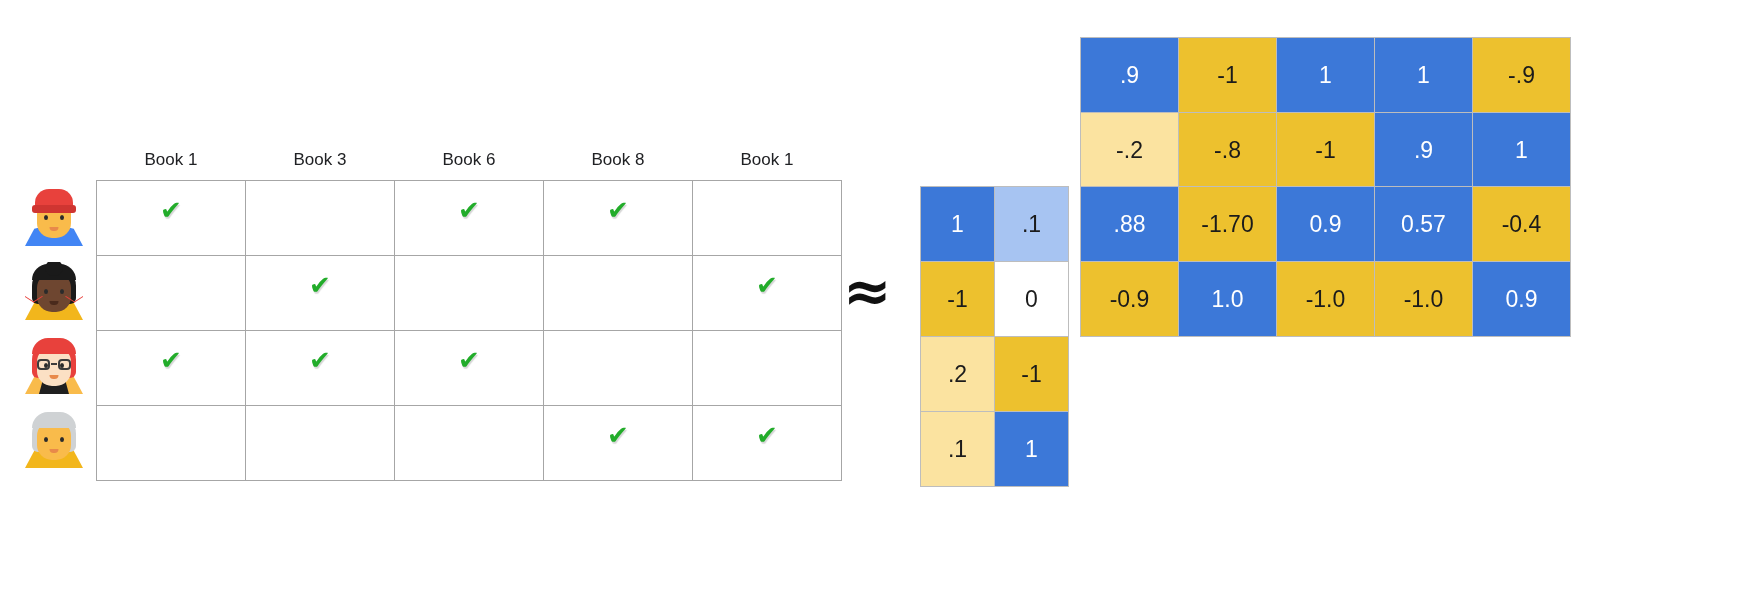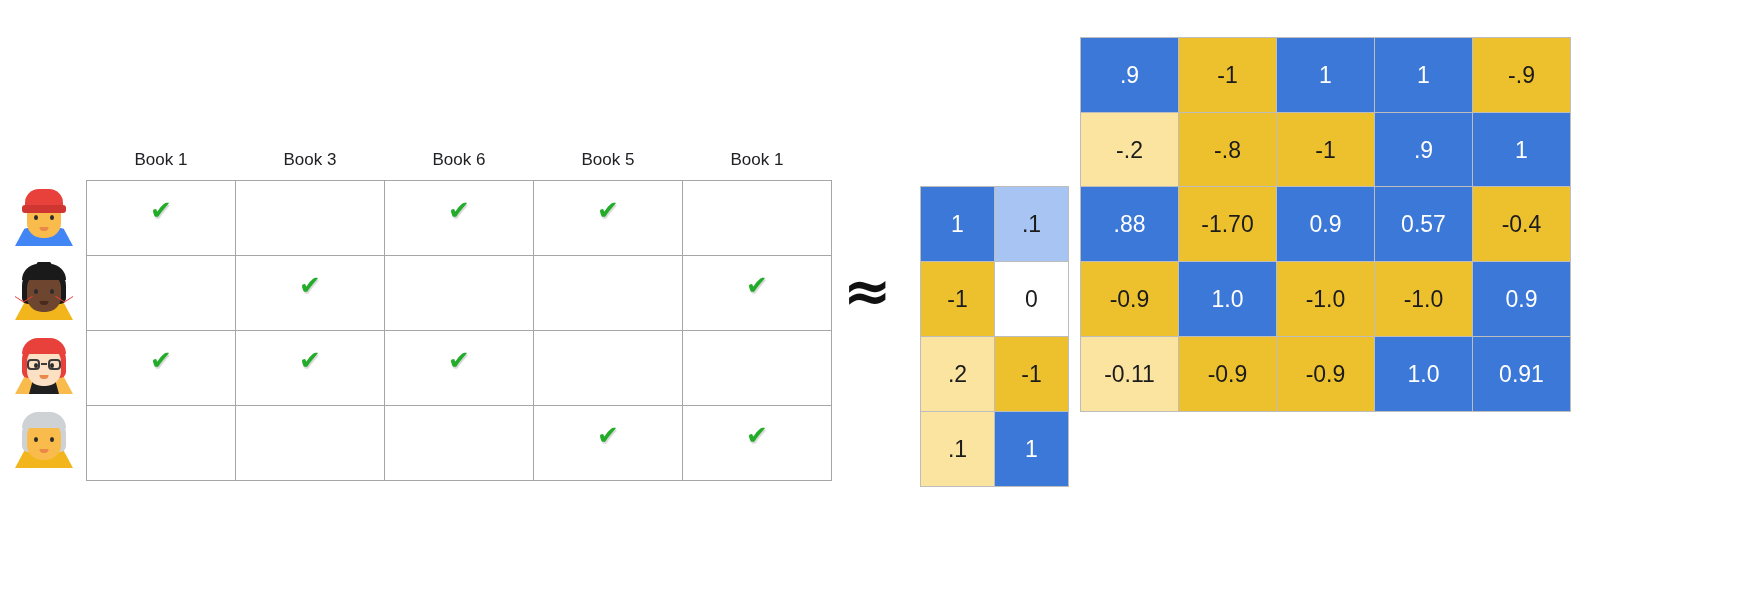--- a/index.html
+++ b/index.html
@@ -19,21 +19,21 @@
 
   #stage {
     position: relative;
     width: 1756px;
     height: 593px;
   }
 
   
   #interaction-block {
     position: absolute;
-    left: 2px;
+    left: 12px;
     top: 140px;
     display: flex;
     flex-direction: row;
     align-items: flex-start;
   }
 
   #avatar-column {
     width: 84px;
     display: flex;
     flex-direction: column;
@@ -323,21 +323,21 @@
         </div>
       </div>
     </div>
 
     <table id="ratings-table">
       <thead>
         <tr>
           <th>Book 1</th>
           <th>Book 3</th>
           <th>Book 6</th>
-          <th>Book 5</th>
+          <th>Book 8</th>
           <th>Book 1</th>
         </tr>
       </thead>
       <tbody id="ratings-body">
           <tr>
             <td><span class="check">✔</span></td>
             <td></td>
             <td><span class="check">✔</span></td>
             <td><span class="check">✔</span></td>
             <td></td>
@@ -418,23 +418,16 @@
           <td class="c-blue">0.57</td>
           <td class="c-yellow">-0.4</td>
         </tr>
         <tr>
           <td class="c-yellow">-0.9</td>
           <td class="c-blue">1.0</td>
           <td class="c-yellow">-1.0</td>
           <td class="c-yellow">-1.0</td>
           <td class="c-blue">0.9</td>
         </tr>
-        <tr>
-          <td class="c-lightyellow">-0.11</td>
-          <td class="c-yellow">-0.9</td>
-          <td class="c-yellow">-0.9</td>
-          <td class="c-blue">1.0</td>
-          <td class="c-blue">0.91</td>
-        </tr>
       </tbody>
   </table>
 
 </div>
 
 </body></html>

